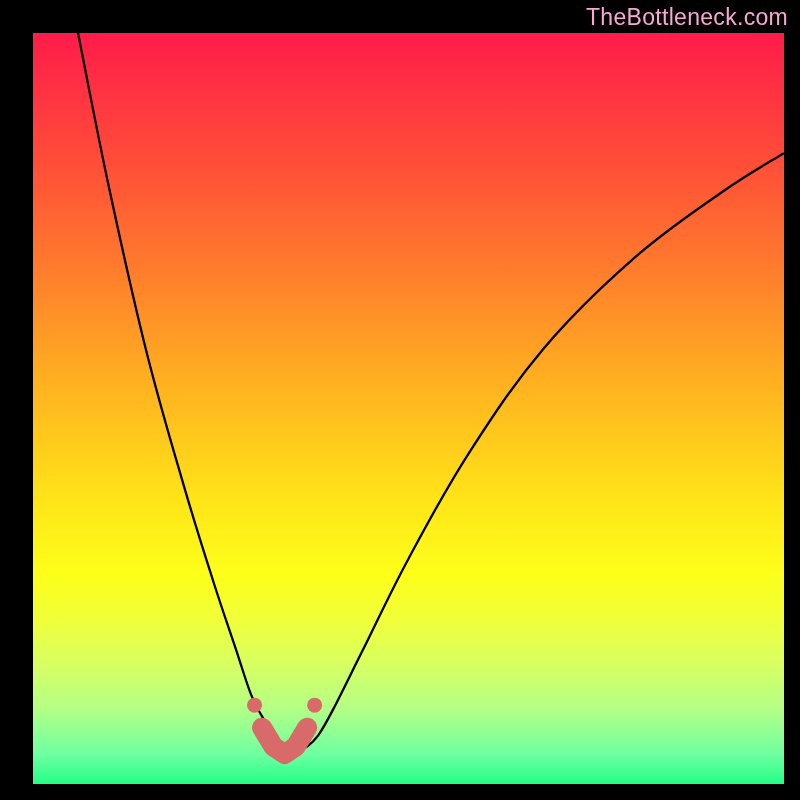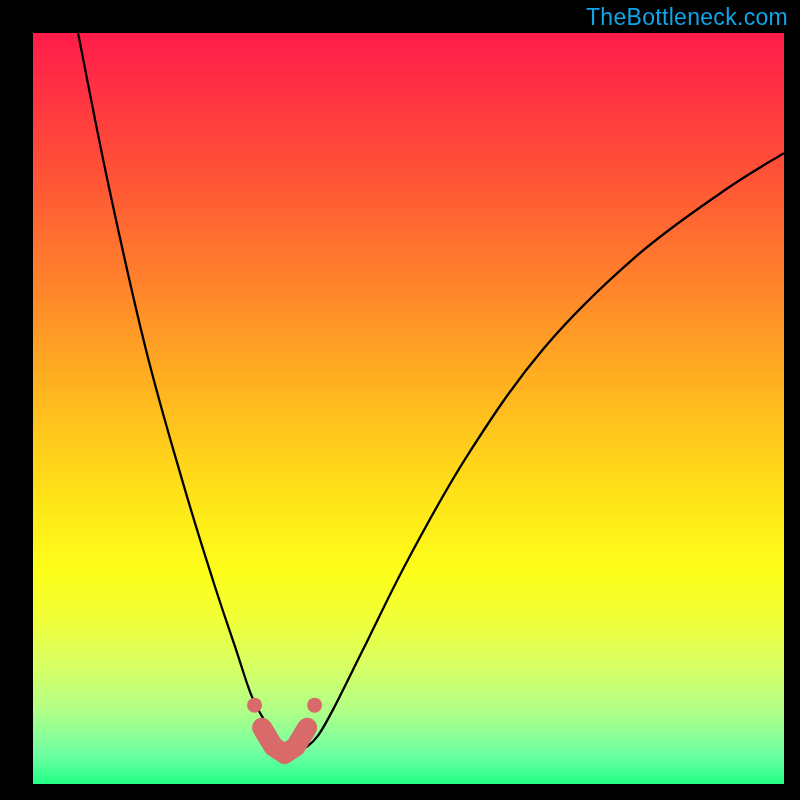--- a/index.html
+++ b/index.html
@@ -39,21 +39,21 @@
   }
   svg.curve {
     position: absolute;
     left: 0; top: 0;
     width: 751px; height: 751px;
   }
   .watermark {
     position: absolute;
     top: 4px;
     right: 12px;
-    color: #0ea5e9;
+    color: #f9a8d4;
     font-size: 23px;
     letter-spacing: 0.3px;
     font-weight: 500;
   }
 </style>
 </head>
 <body>
 
 <div class="frame">
   <div class="watermark">TheBottleneck.com</div>

